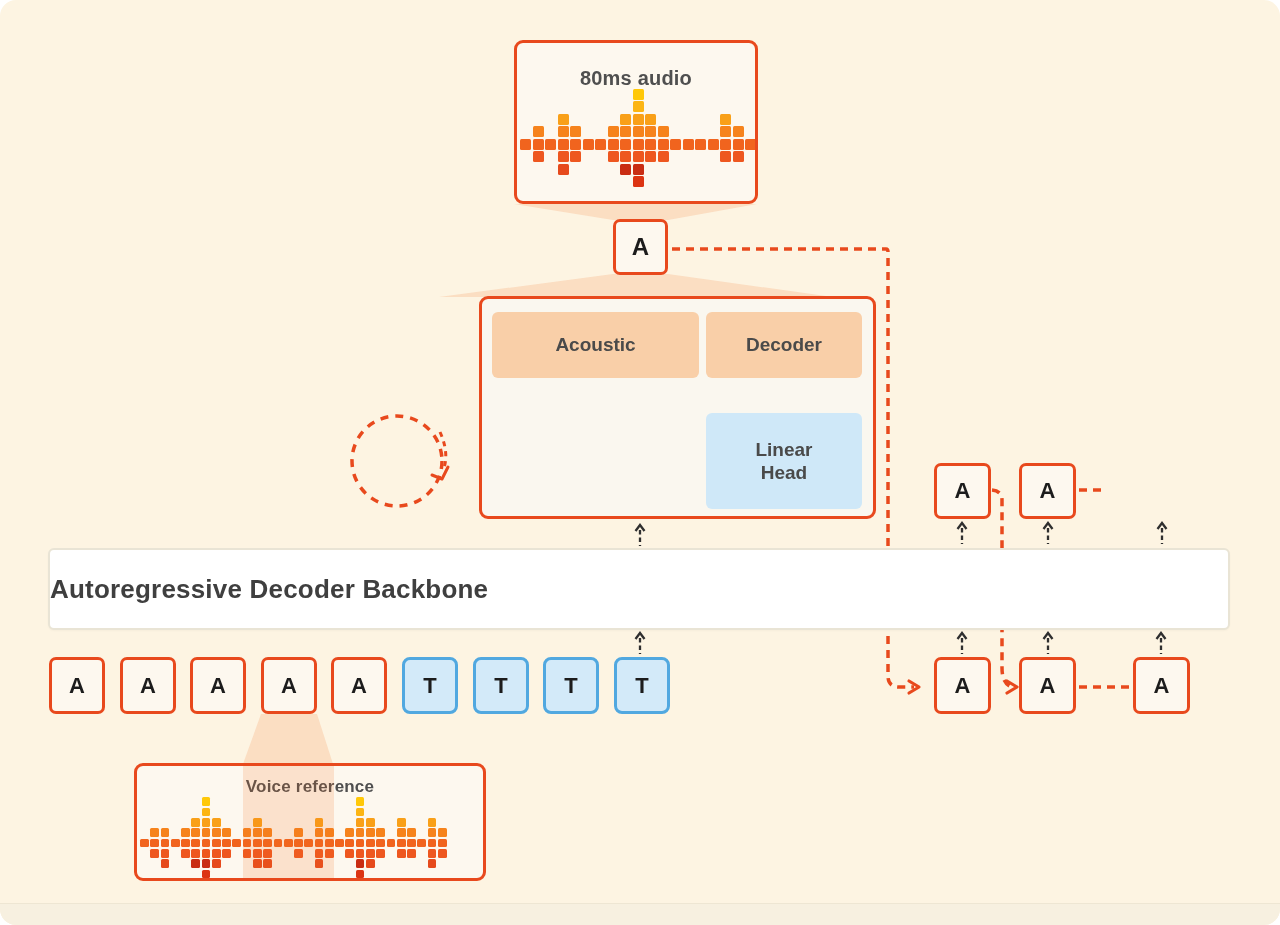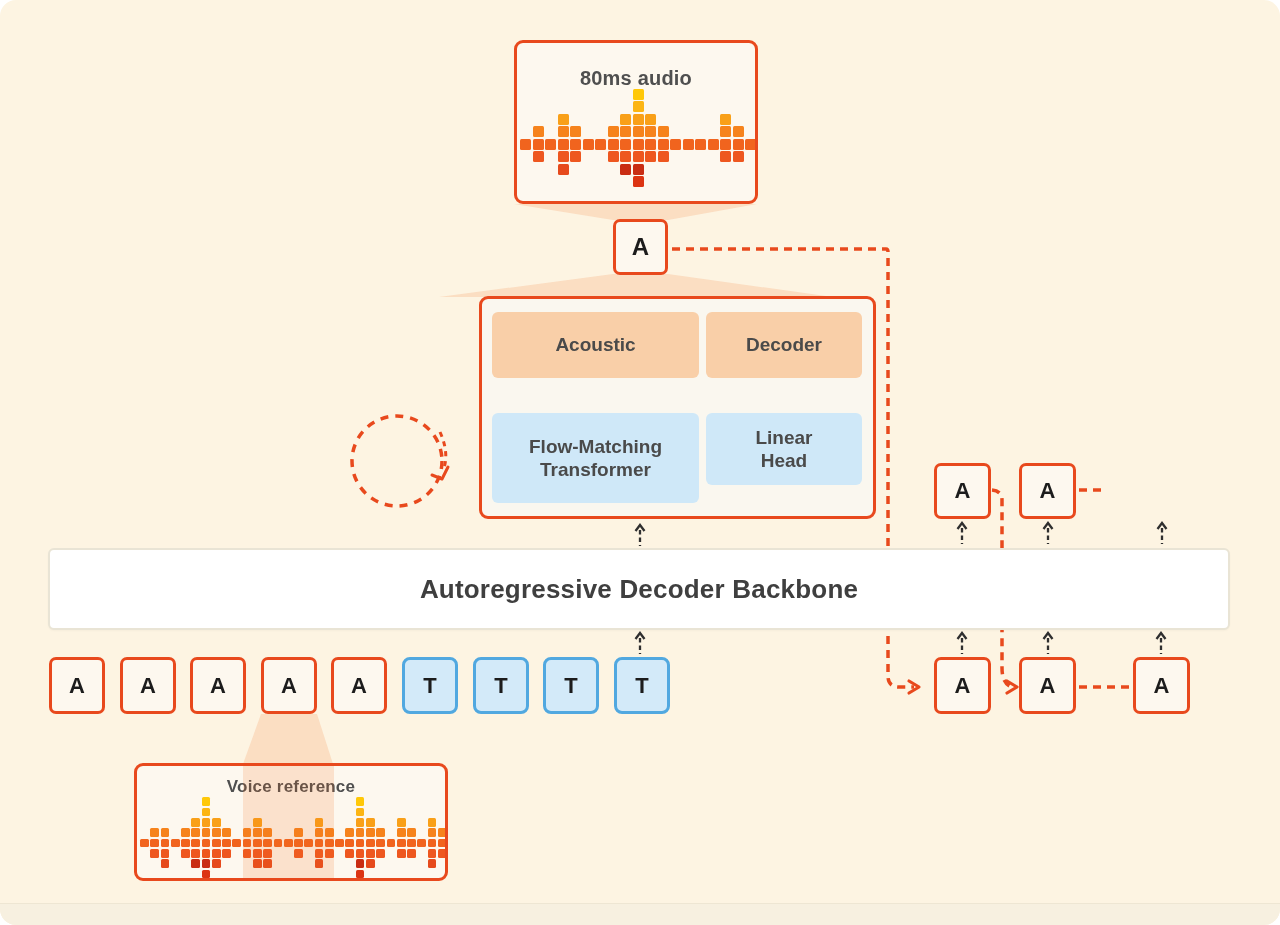--- a/index.html
+++ b/index.html
@@ -56,38 +56,38 @@
   .chip{
     position:absolute; border-radius:6px;
     display:flex; align-items:center; justify-content:center;
     font-weight:700; font-size:19px; color:#4A4A4A;
   }
   .chip.peach{background:var(--peach,#F9CFA8);}
   .chip.blue{background:var(--lightblue,#CFE8F8);}
   .chip.acoustic{left:10px; top:13px; width:207px; height:66px;}
   .chip.semantic{left:224px; top:13px; width:156px; height:66px;}
   .chip.flow{left:10px; top:114px; width:207px; height:90px;}
-  .chip.linear{left:224px; top:114px; width:156px; height:72px;}
+  .chip.linear{left:224px; top:114px; width:156px; height:96px;}
   .twoline{white-space:pre-line; text-align:center; line-height:1.22;}
   
   .backbone{
     position:absolute; left:48px; top:548px; width:1182px; height:82px;
     box-sizing:border-box; background:var(--backbone-fill,#FFFFFF);
     border:2px solid var(--backbone-border,#E9E4D5); border-radius:6px;
-    display:flex; align-items:center; justify-content:center;
+    display:flex; align-items:center; 
     box-shadow:0 1px 2px rgba(0,0,0,0.03);
   }
   .backbone span{font-weight:700; font-size:26px; color:#3F3F3F; letter-spacing:0.2px;}
   
   .bottom-strip{
     position:absolute; left:0; top:903px; width:1280px; height:22px;
     background:#F7F0E0; border-top:1px solid #EEE6D3;
   }
   .box80{left:514px; top:40px; width:244px; height:164px;}
-  .voicebox{left:134px; top:763px; width:314px; height:118px;}
+  .voicebox{left:134px; top:763px; width:352px; height:118px;}
 </style>
 </head>
 <body>
 
 <div class="page" style="--bg: #FDF4E2; --orange: #E8491D; --panel-fill: #FDF8EF; --bigbox-fill: #FAF7EF; --peach: #F9CFA8; --lightblue: #CFE8F8; --blue-border: #51A8E0; --blue-fill: #D3EAF9; --backbone-fill: #FFFFFF; --backbone-border: #E9E4D5; --arrow: #2F2F2F; --cone: rgba(242,112,35,0.17);">
 
   <svg id="underlay" class="layer" width="1280" height="925" viewBox="0 0 1280 925">
     <polygon class="cone" points="514,204 757,204 668,220 613,220"></polygon>
     <polygon class="cone" points="613,274 668,274 833,297 439,297"></polygon>
     <polygon class="cone" points="261,714 317,714 333,764 243,764"></polygon>
@@ -176,22 +176,20 @@
         <div class="cell" style="left: 215.5px; top: 108px; width: 11px; height: 11px; background: rgb(238, 87, 31);"></div>
         <div class="cell" style="left: 228px; top: 95.5px; width: 11px; height: 11px; background: rgb(241, 100, 30);"></div>
       </div>
   </div>
 
   <div class="token main" style="left:613px; top:219px; width:55px; height:56px;">A</div>
 
   <div class="bigbox">
     <div class="chip peach acoustic">Acoustic</div>
     <div class="chip peach semantic">Decoder</div>
-    <div class="chip blue flow twoline">Flow-Matching
-Transformer</div>
     <div class="chip blue linear twoline">Linear
 Head</div>
   </div>
 
   <div class="backbone">
     <span>Autoregressive Decoder Backbone</span>
   </div>
 
   <div class="panel voicebox">
     <div class="panel-title">Voice reference</div>

